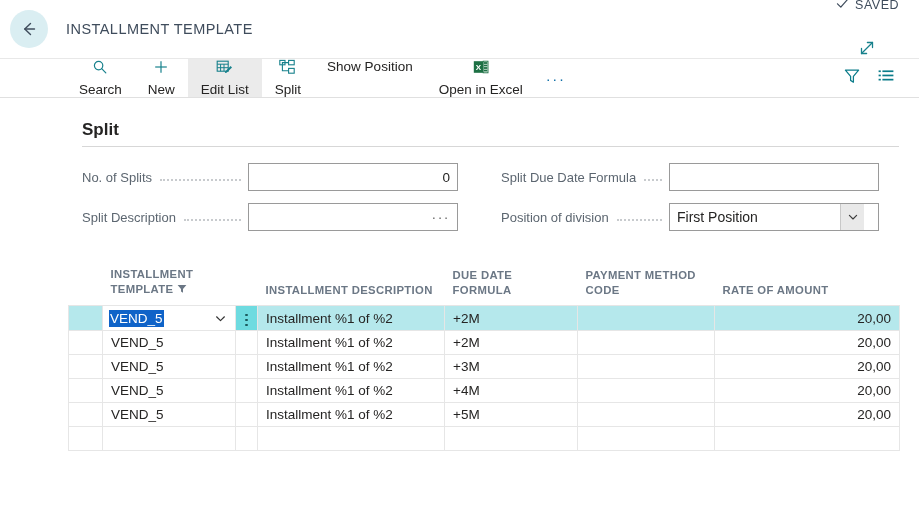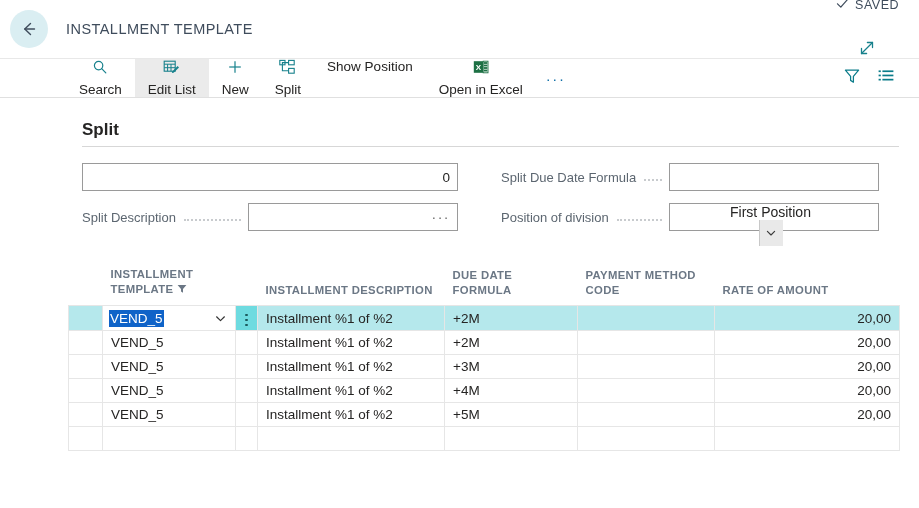--- a/index.html
+++ b/index.html
@@ -137,21 +137,21 @@
     height: 28px;
     display: flex;
     align-items: center;
     font-size: 13.5px;
     color: #252423;
     padding: 0 7px;
   }
   .inp.num { justify-content: flex-end; }
   .inp.dots { justify-content: flex-end; color: #6b6b6b; letter-spacing: 1.5px; font-size: 14px; }
   .inp .val { white-space: nowrap; }
-  .inp.sel { padding-right: 14px; flex-direction: column; }
+  .inp.sel { padding-right: 14px; }
   .inp.sel .val { flex: 1 1 auto; font-size: 14px; }
   .chev-box {
     width: 24px; height: 26px;
     background: #e9e9e9;
     border-left: 1px solid #c8c8c8;
     display: flex; align-items: center; justify-content: center;
     flex: 0 0 auto;
     cursor: pointer;
   }
 
@@ -280,42 +280,42 @@
   <div class="tb-item">
     <span class="ic">
       <svg width="16" height="16" viewBox="0 0 16 16">
         <circle cx="6.6" cy="6.6" r="4.2" fill="none" stroke="#17818c" stroke-width="1.2"></circle>
         <line x1="9.7" y1="9.7" x2="13.8" y2="13.8" stroke="#17818c" stroke-width="1.2" stroke-linecap="round"></line>
       </svg>
     </span>
     <span>Search</span>
   </div>
 
+  <div class="tb-item">
+    <span class="ic">
+      <svg width="16" height="16" viewBox="0 0 16 16">
+        <line x1="8" y1="2.2" x2="8" y2="13.8" stroke="#17818c" stroke-width="1.2"></line>
+        <line x1="2.2" y1="8" x2="13.8" y2="8" stroke="#17818c" stroke-width="1.2"></line>
+      </svg>
+    </span>
+    <span>New</span>
+  </div>
+
   <div class="tb-item active">
     <span class="ic">
       <svg width="17" height="16" viewBox="0 0 17 16">
         <rect x="1.2" y="2.2" width="11" height="10" fill="none" stroke="#17818c" stroke-width="1.1"></rect>
         <line x1="1.2" y1="5.2" x2="12.2" y2="5.2" stroke="#17818c" stroke-width="1"></line>
         <line x1="4.6" y1="5.2" x2="4.6" y2="12.2" stroke="#17818c" stroke-width="1"></line>
         <line x1="8" y1="5.2" x2="8" y2="12.2" stroke="#17818c" stroke-width="1"></line>
         <line x1="1.2" y1="8.7" x2="12.2" y2="8.7" stroke="#17818c" stroke-width="1"></line>
         <path d="M9.2 12.4 L14.6 7 L16 8.4 L10.6 13.8 L8.9 14.1 Z" fill="#17818c"></path>
       </svg>
     </span>
     <span>Edit List</span>
-  </div>
-
-  <div class="tb-item">
-    <span class="ic">
-      <svg width="16" height="16" viewBox="0 0 16 16">
-        <line x1="8" y1="2.2" x2="8" y2="13.8" stroke="#17818c" stroke-width="1.2"></line>
-        <line x1="2.2" y1="8" x2="13.8" y2="8" stroke="#17818c" stroke-width="1.2"></line>
-      </svg>
-    </span>
-    <span>New</span>
   </div>
 
 
   <div class="tb-item">
     <span class="ic">
       <svg width="17" height="16" viewBox="0 0 17 16">
         <rect x="0.8" y="1.4" width="5.2" height="4.4" fill="none" stroke="#17818c" stroke-width="1.1"></rect>
         <rect x="9.6" y="1.4" width="5.6" height="4.4" fill="none" stroke="#17818c" stroke-width="1.1"></rect>
         <rect x="9.6" y="9.4" width="5.6" height="4.8" fill="none" stroke="#17818c" stroke-width="1.1"></rect>
         <path d="M3.4 5.8 L3.4 11.8 L9.6 11.8" fill="none" stroke="#17818c" stroke-width="1.1"></path>
@@ -370,20 +370,24 @@
   </div>
 </div>
 
 <div class="content">
 
   <div class="section-head">Split</div>
 
   <div class="form-grid">
 
     <div class="field" id="f-splits">
+      <div class="lbl-wrap">
+        <span class="lbl">No. of Splits</span>
+        <span class="leader"></span>
+      </div>
       <div class="inp num">
         <span class="val">0</span>
       </div>
     </div>
 
     <div class="field" id="f-desc">
       <div class="lbl-wrap">
         <span class="lbl">Split Description</span>
         <span class="leader"></span>
       </div>

